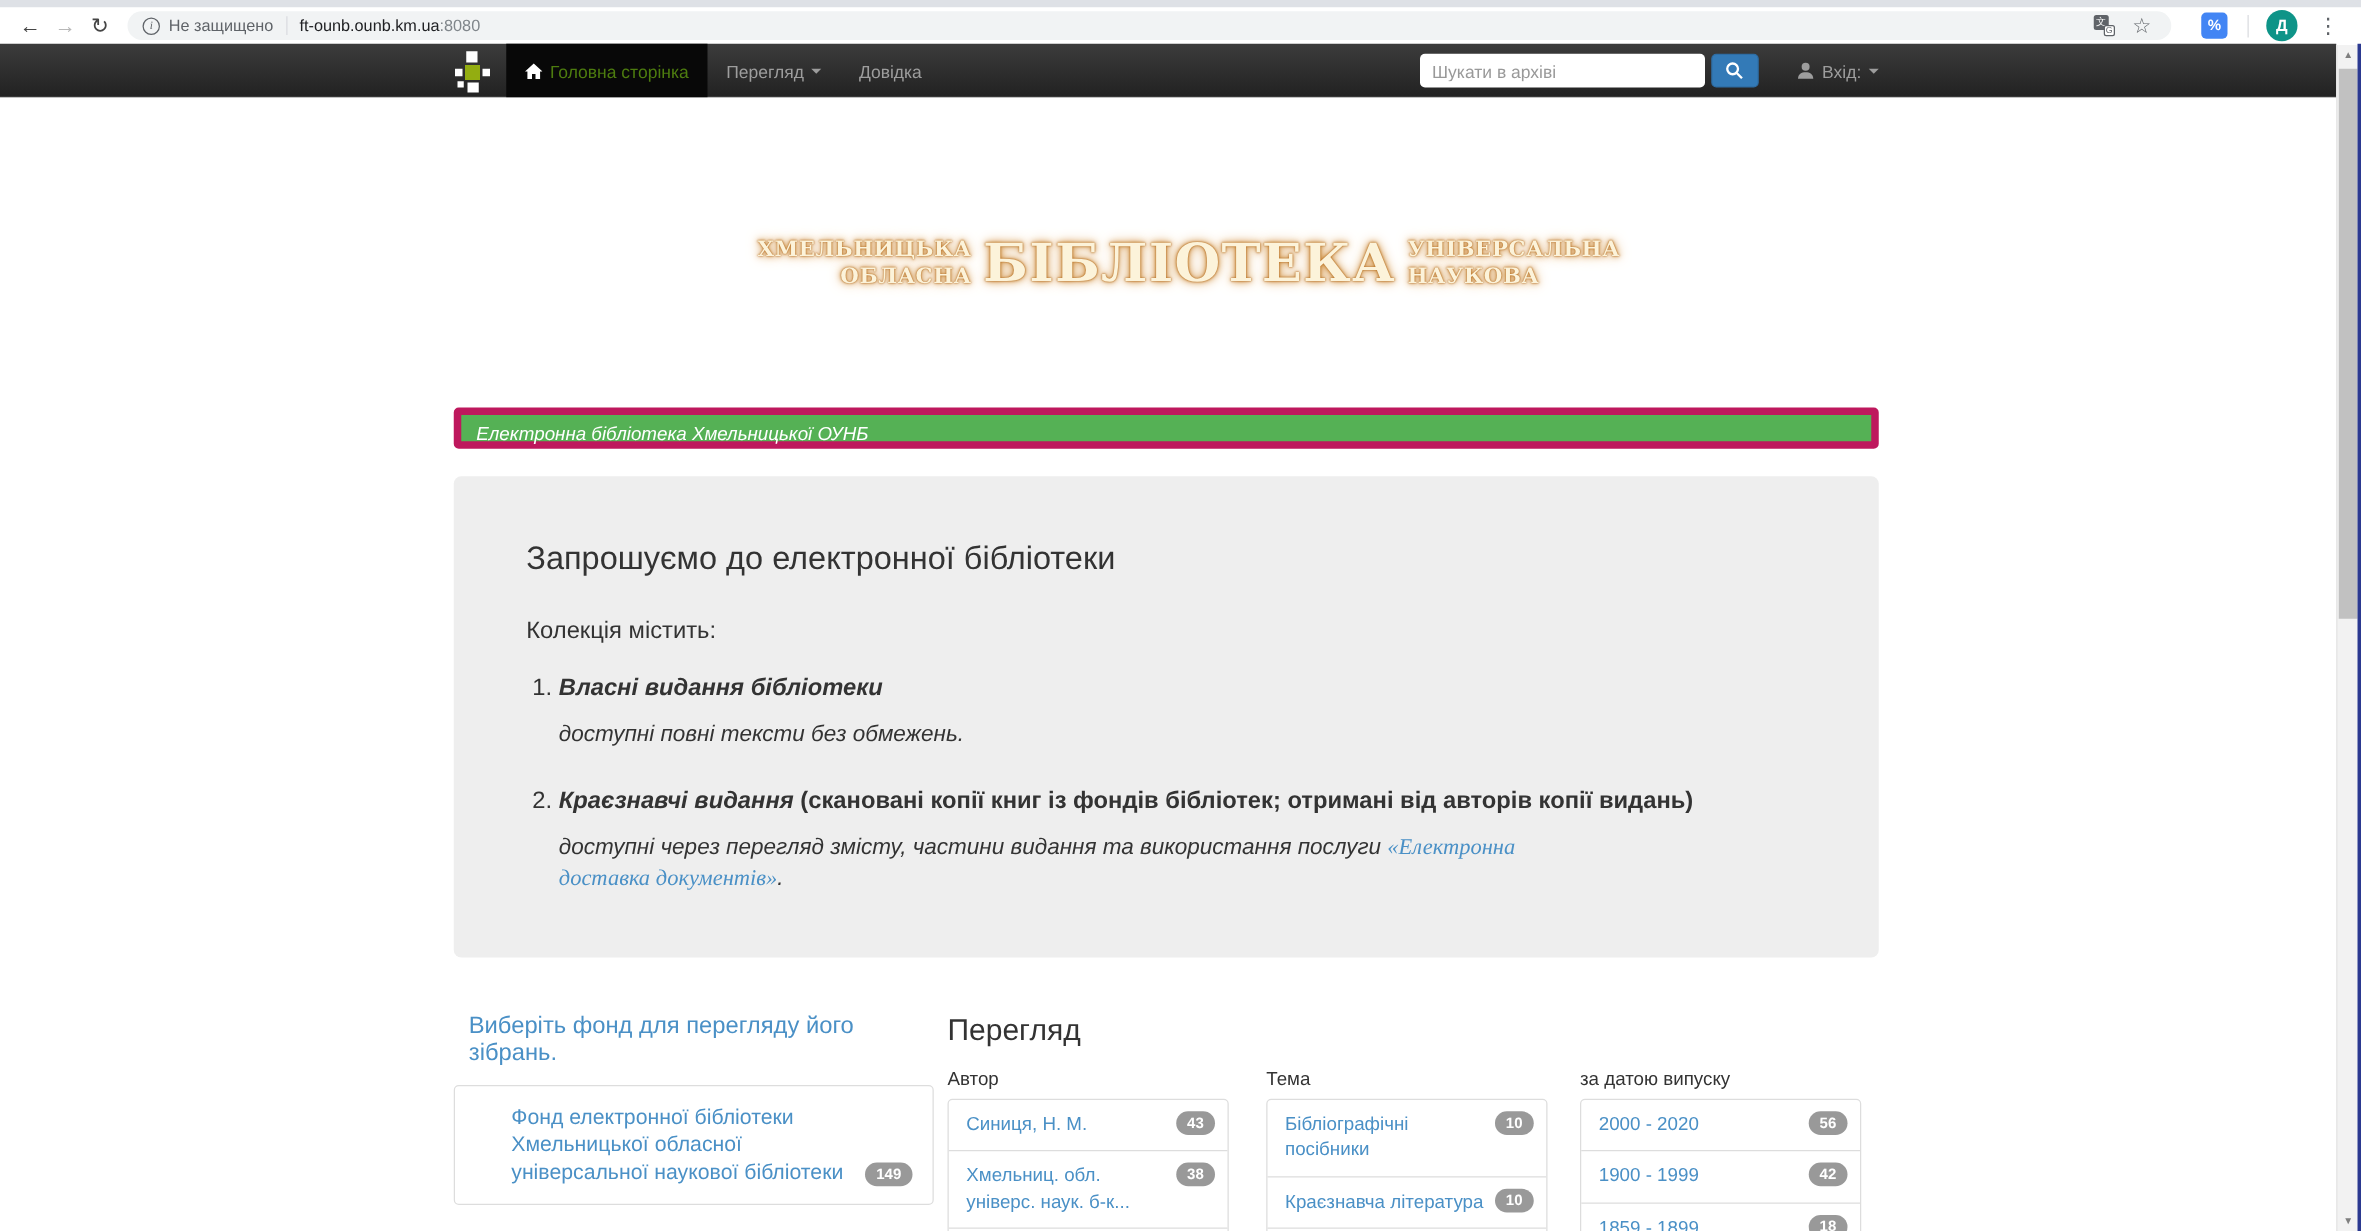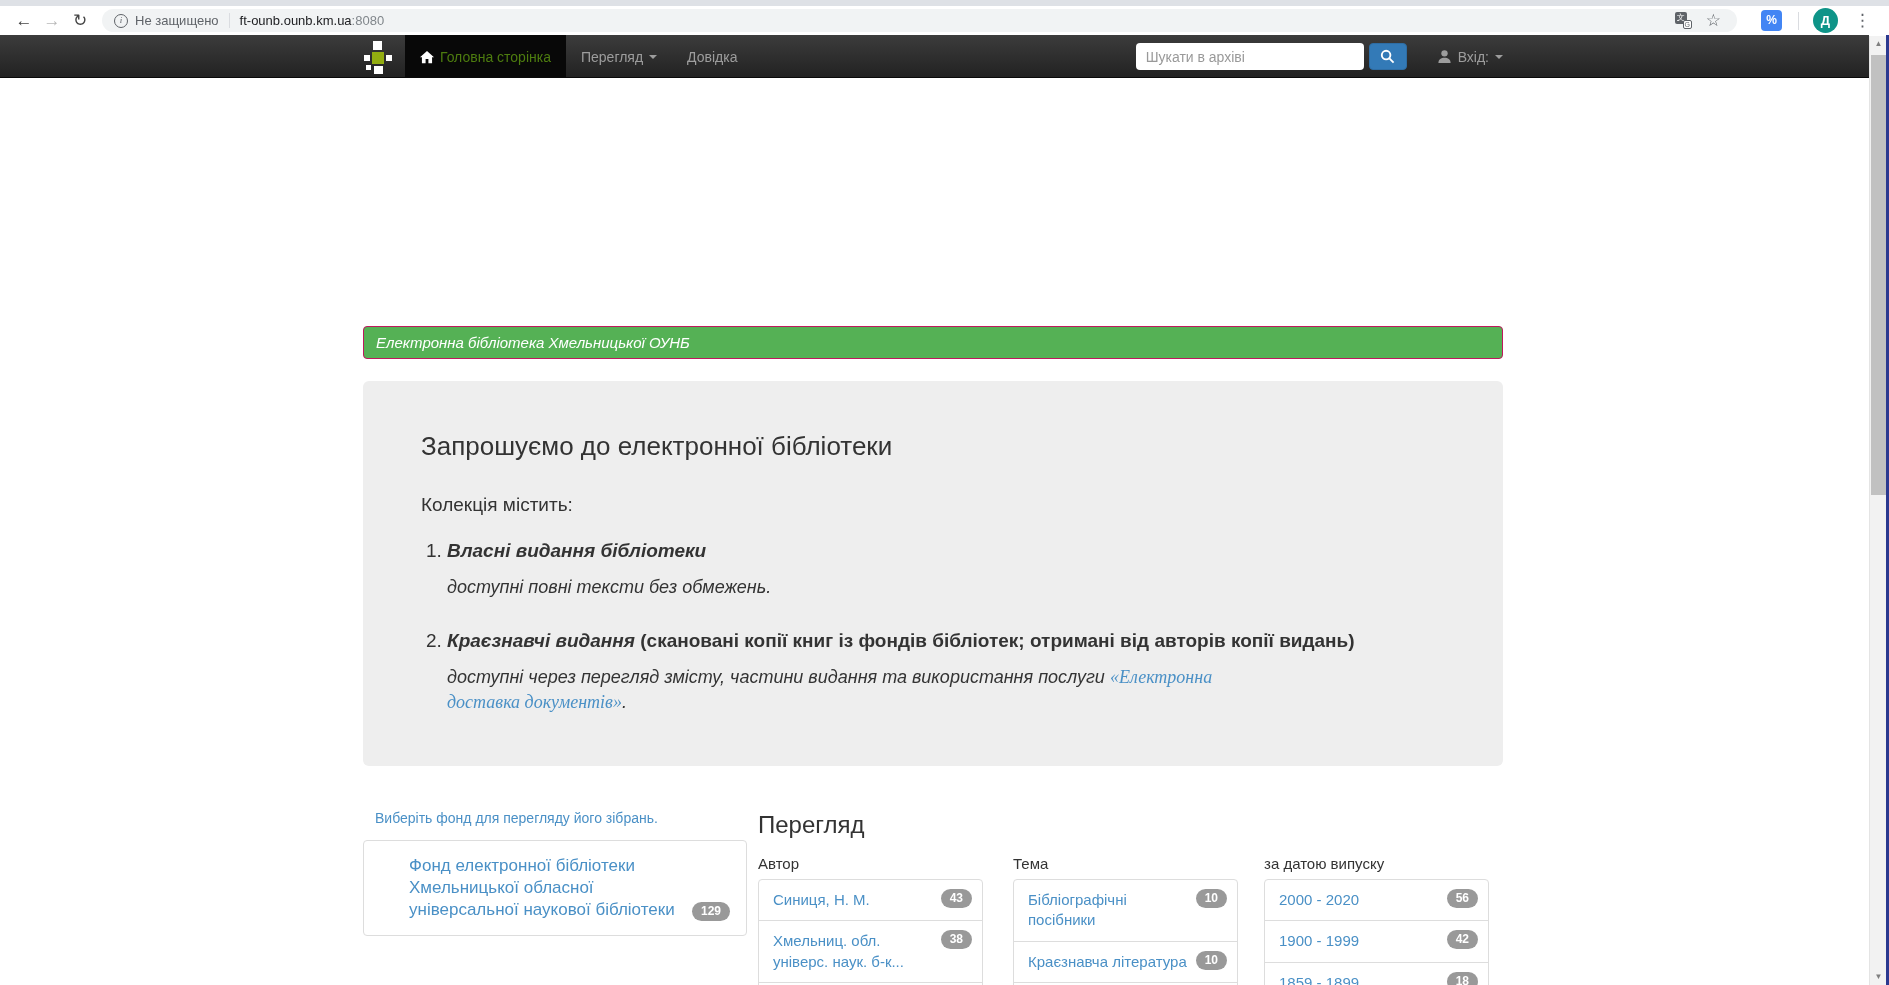--- a/index.html
+++ b/index.html
@@ -69,39 +69,39 @@
 
   .banner { position: absolute; left: 606px; top: 112px; display: flex; align-items: center;
             font-family: "DejaVu Serif", serif; font-weight: bold; color: #fcf3da;
             text-shadow: 0 0 1px #c0792a, 0 0 2px #b06a1d, 0 0 5px #cf8f3f, 0 0 10px #e2b377; }
   .banner-side { font-size: 17px; line-height: 1.25; letter-spacing: .5px; }
   .banner-side.left { text-align: right; margin-right: 9px; }
   .banner-side.right { text-align: left; margin-left: 9px; }
   .banner-center { font-size: 42px; line-height: 1; letter-spacing: 1px; }
 
   .alert-bar { position: absolute; left: 363px; top: 248px; width: 1140px; height: 33px;
-               background: #55b155; border: 1px solid #be185d; border-radius: 4px;
+               background: #55b155; border: 6px solid #be185d; border-radius: 4px;
                color: #fff; font-size: 15px; font-style: italic; line-height: 31px; padding-left: 12px; }
 
   .jumbotron { position: absolute; left: 363px; top: 303px; width: 1140px; height: 385px;
                background: #eee; border-radius: 6px; padding: 50px 60px 0 58px; color: #333; }
   .jumbotron h2 { font-size: 26px; font-weight: 400; }
   .jumbo-intro { font-size: 19px; margin-top: 32px; }
   .jumbo-list { margin: 24px 0 0 0; padding-left: 26px; font-size: 19px; }
   .jumbo-list li { margin-bottom: 30px; }
   .li-title { font-weight: bold; font-style: italic; }
   .li-suffix { font-weight: bold; }
   .li-desc { font-style: italic; font-size: 18px; margin-top: 13px; line-height: 1.4; max-width: 770px; }
   .li-desc a { color: #4a90c6; text-decoration: none; font-family: Liberation Serif, serif; }
 
   
   .section-cols { position: absolute; left: 363px; top: 718px; width: 1140px; display: flex; }
   .communities { width: 384px; flex: none; }
   .communities h2 { font-size: 24px; font-weight: 400; color: #4a90c6; margin: 18px 0 0 12px; }
-  .hint { font-size: 14px; color: #4a90c6; margin: 14px 0 0 12px; }
+  .hint { font-size: 19px; color: #4a90c6; margin: 14px 0 0 12px; }
   .panel { background: #fff; border: 1px solid #ddd; border-radius: 4px; margin-top: 14px; }
   .community-item { position: relative; padding: 14px 60px 14px 45px; font-size: 17px; line-height: 1.3; }
   .community-item a { color: #4a90c6; text-decoration: none; }
   .community-item .badge { position: absolute; right: 16px; bottom: 14px; }
 
   .browse { flex: 1; margin-left: 11px; }
   .browse h2 { font-size: 24px; font-weight: 400; color: #333; margin-top: 15px; }
   .facet-grid { display: grid; grid-template-columns: 255px 251px 234px; margin-top: 16px; }
   .facet-label { font-size: 15px; color: #333; margin-bottom: 7px; }
   .facet-panel { width: 225px; background: #fff; border: 1px solid #ddd; border-radius: 4px; }
@@ -186,20 +186,31 @@
         <path d="M1.5 15 c0-4 2.9-5.6 6.5-5.6 s6.5 1.6 6.5 5.6 Z" fill="#9d9d9d"></path>
       </svg>
       <span>Вхід:</span>
       <span class="caret"></span>
     </div>
   </div>
 </div>
 
 <div class="page">
 
+  <div class="banner">
+    <div class="banner-side left">
+      <div>ХМЕЛЬНИЦЬКА</div>
+      <div>ОБЛАСНА</div>
+    </div>
+    <div class="banner-center">БІБЛІОТЕКА</div>
+    <div class="banner-side right">
+      <div>УНІВЕРСАЛЬНА</div>
+      <div>НАУКОВА</div>
+    </div>
+  </div>
 
   <div class="alert-bar">Електронна бібліотека Хмельницької ОУНБ</div>
 
   <div class="jumbotron">
     <h2>Запрошуємо до електронної бібліотеки</h2>
     <div class="jumbo-intro">Колекція містить:</div>
     <ol class="jumbo-list">
       <li>
         <span class="li-title">Власні видання бібліотеки</span>
         <div class="li-desc">доступні повні тексти без обмежень.</div>
@@ -212,21 +223,21 @@
       </li>
     </ol>
   </div>
 
   <div class="section-cols">
     <div class="communities">
       <div class="hint">Виберіть фонд для перегляду його зібрань.</div>
       <div class="panel">
   <div class="community-item">
     <a href="#">Фонд електронної бібліотеки Хмельницької обласної універсальної наукової бібліотеки</a>
-    <span class="badge">129</span>
+    <span class="badge">149</span>
   </div>
 </div>
     </div>
 
     <div class="browse">
       <h2>Перегляд</h2>
       <div class="facet-grid">
         <div class="facet-col">
           <div class="facet-block">
             <div class="facet-label">Автор</div>

